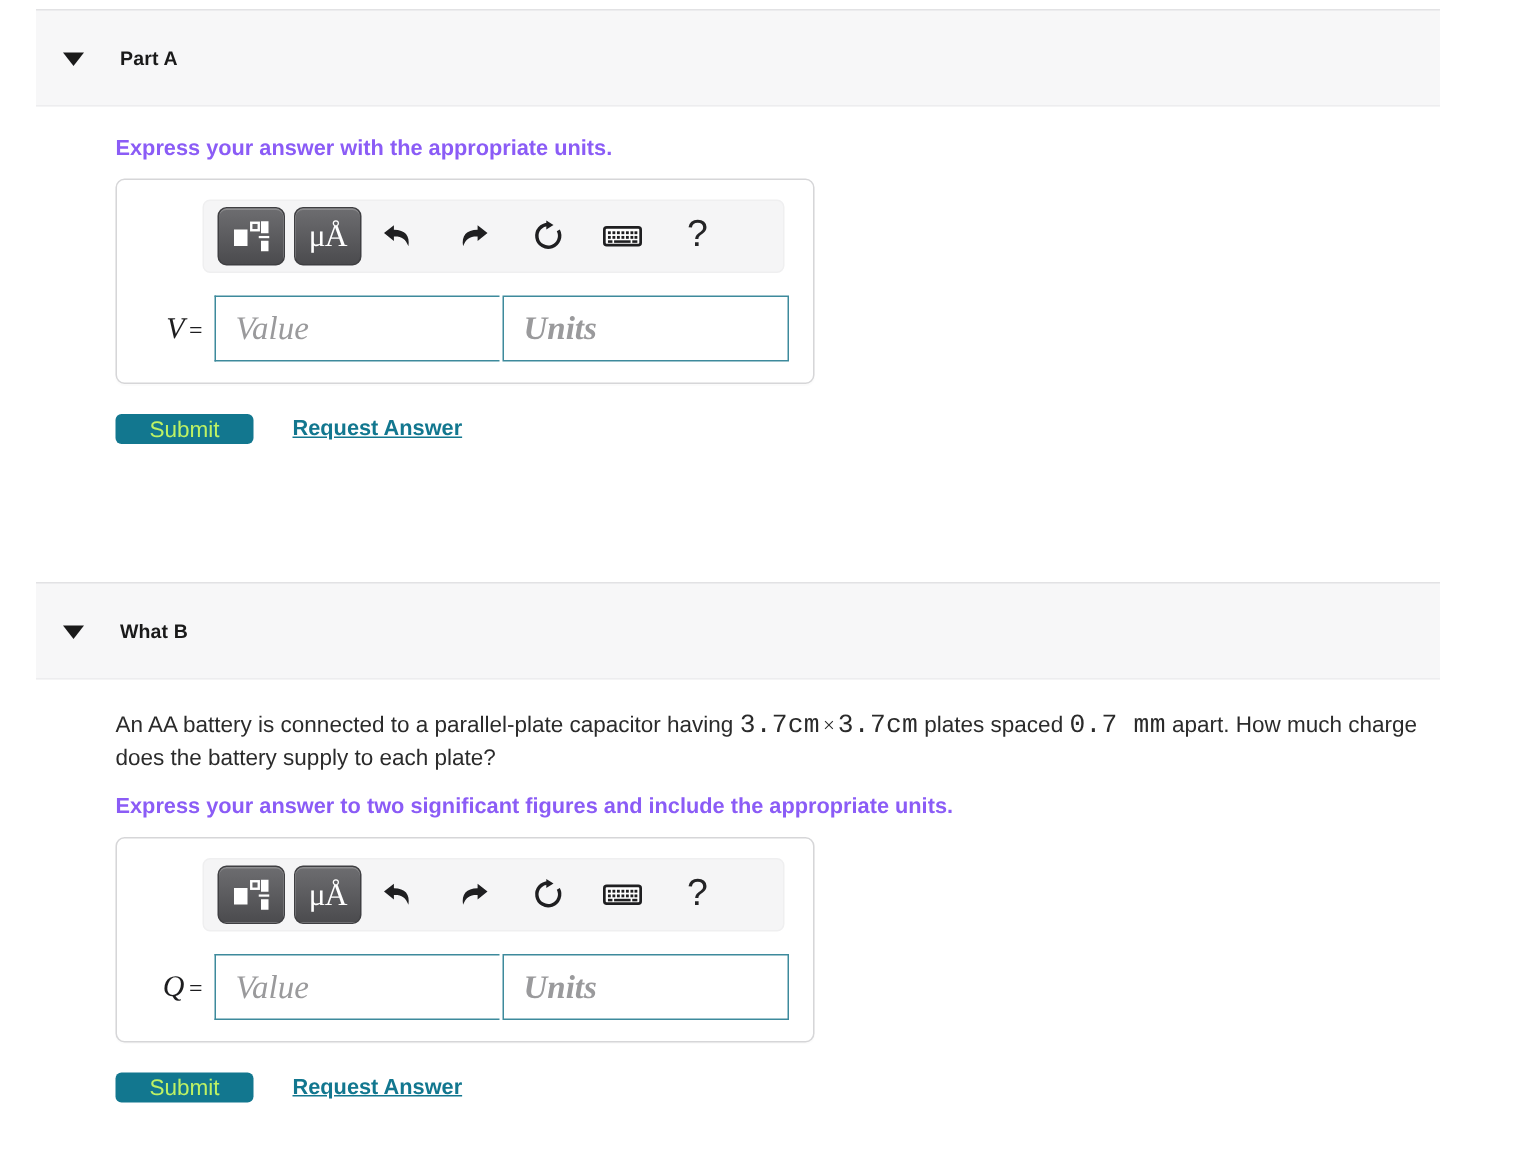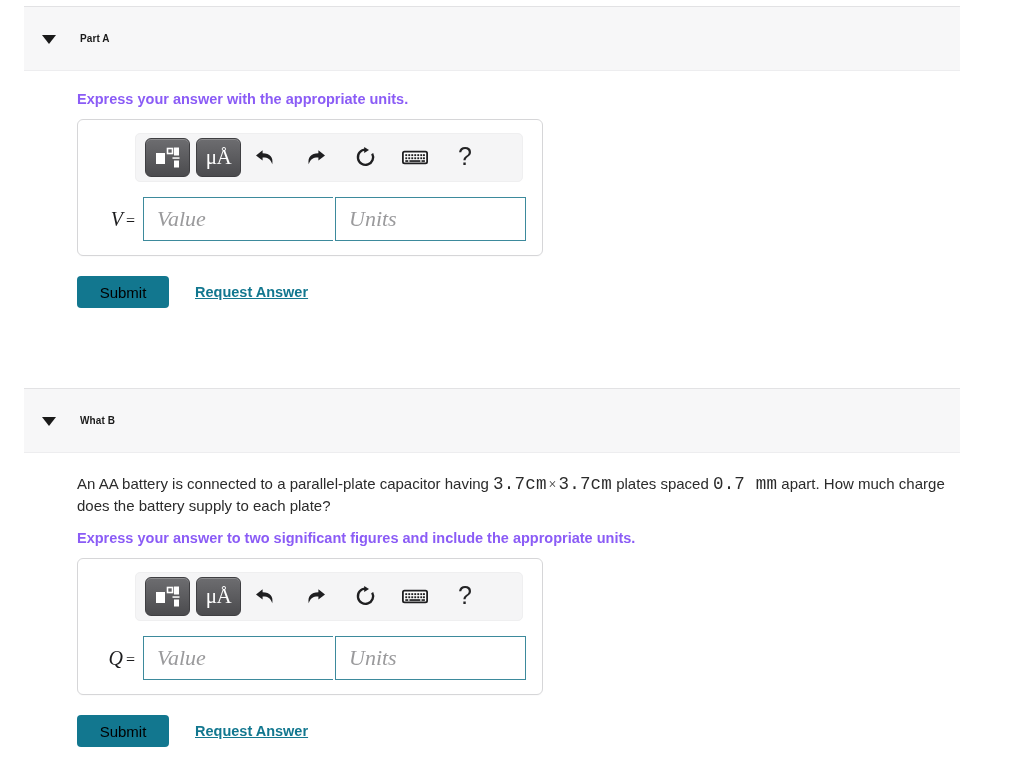--- a/index.html
+++ b/index.html
@@ -45,21 +45,21 @@
     width: 0;
     height: 0;
     border-left: 7px solid transparent;
     border-right: 7px solid transparent;
     border-top: 9px solid #1a1a1a;
     margin-right: 24px;
     margin-top: 2px;
     cursor: pointer;
   }
   .part-title {
-    font-size: 10px;
+    font-size: 13px;
     font-weight: bold;
     color: #1a1a1a;
     letter-spacing: 0.1px;
   }
 
   
   .part-body {
     padding: 20px 0 0 53px;
   }
   .question-text {
@@ -179,43 +179,43 @@
     height: 44px;
     border: 1px solid #3d8a9c;
     background: #ffffff;
     box-sizing: border-box;
     display: flex;
     align-items: center;
     padding-left: 13px;
     cursor: text;
   }
   .field.value-field { width: 190px; border-right: none; }
-  .field.units-field { width: 191px; margin-left: 2px; }
+  .field.units-field { width: 191px; margin-left: 2px; font-weight: bold; }
   .placeholder {
     font-family: "Liberation Serif", serif;
     font-style: italic;
     font-size: 22px;
     color: #9a9a9c;
   }
 
   
   .actions {
     display: flex;
     align-items: center;
     margin-top: 20px;
   }
   .submit-btn {
     background: #12778f;
-    color: #000000;
+    color: #bef264;
     border: none;
     border-radius: 4px;
     font-family: "Liberation Sans", sans-serif;
     font-size: 15px;
     width: 92px;
-    height: 32px;
+    height: 20px;
     cursor: pointer;
     padding: 0;
   }
   .request-link {
     color: #12778f;
     font-size: 14.5px;
     font-weight: bold;
     text-decoration: underline;
     margin-left: 26px;
     cursor: pointer;

